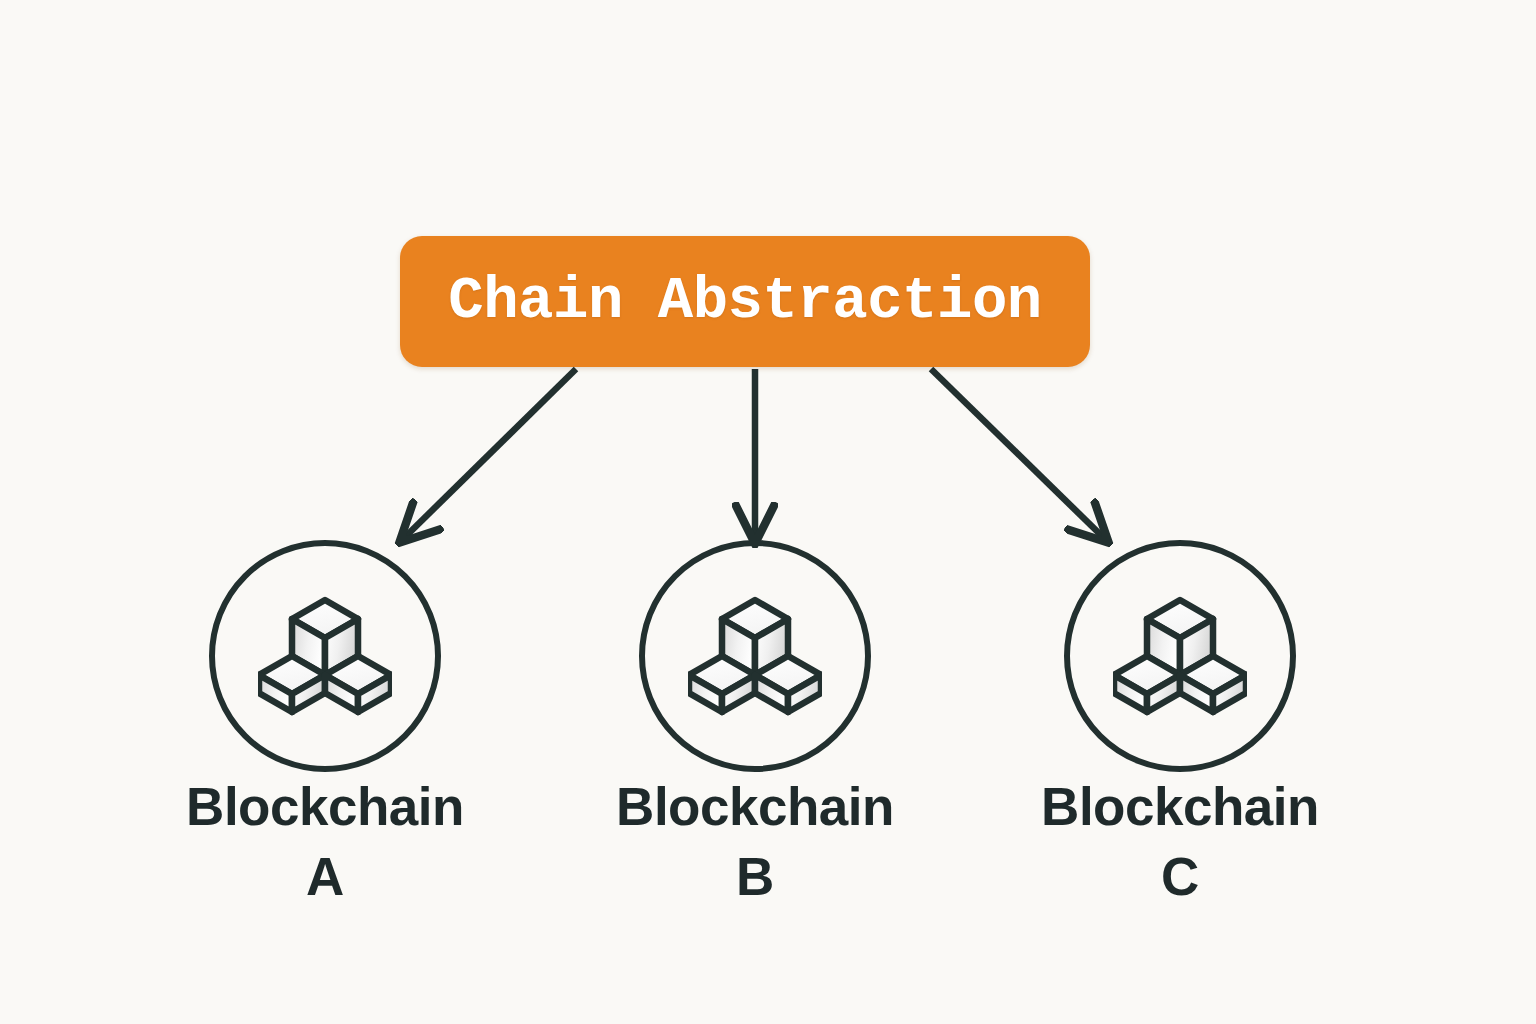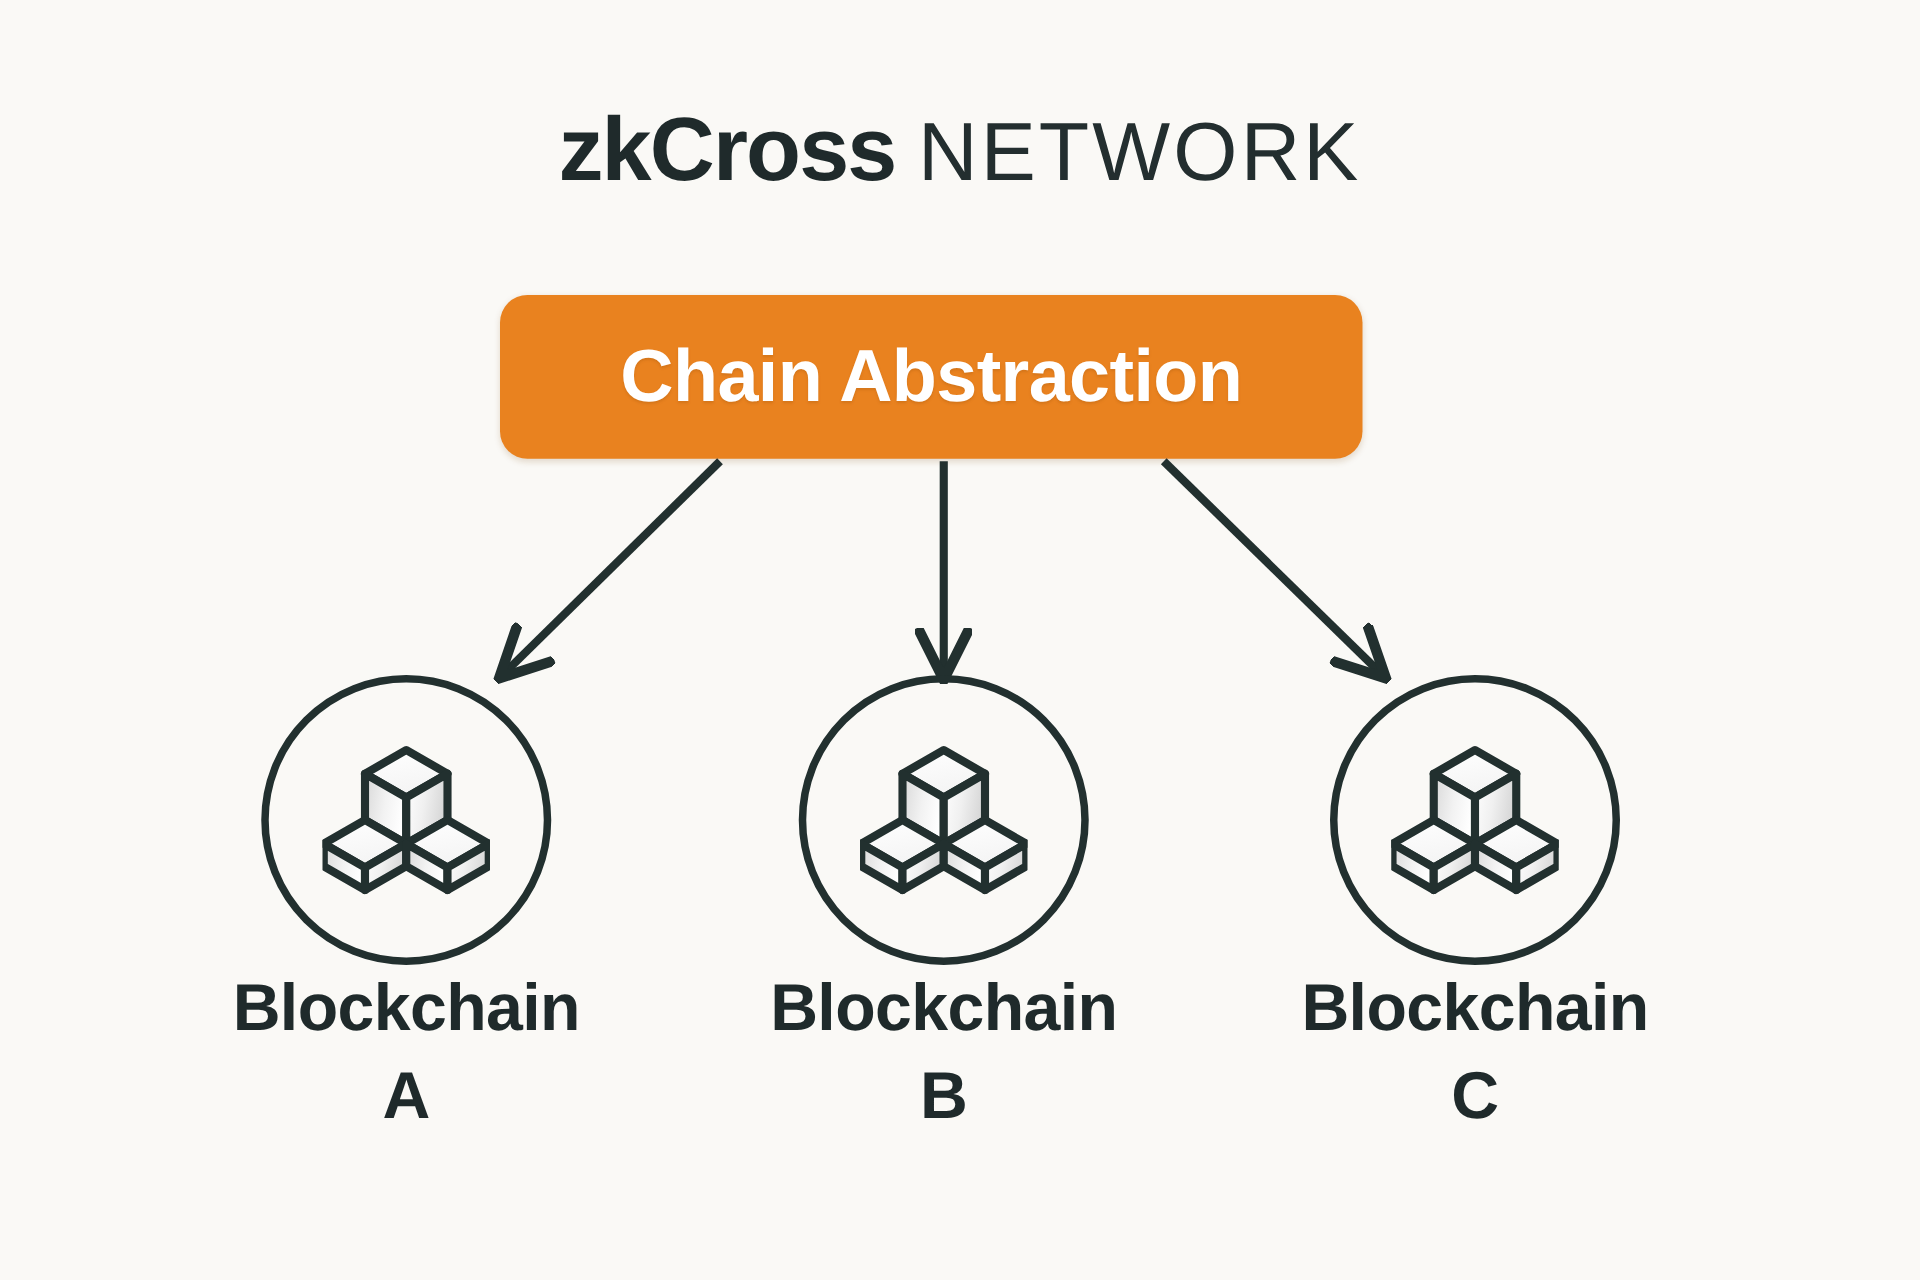--- a/index.html
+++ b/index.html
@@ -62,20 +62,21 @@
     box-shadow: 0 2px 5px rgba(120, 70, 10, 0.18);
   }
   .abstraction-label {
     color: #ffffff;
     font-size: 59px;
     font-weight: 700;
     letter-spacing: -0.5px;
     line-height: 1;
     white-space: nowrap;
     text-shadow: 0 1px 2px rgba(150, 80, 10, 0.25);
+    font-family: Liberation Mono, monospace;
   }
 
   
   .arrows-layer {
     position: absolute;
     left: 0;
     top: 0;
     width: 1536px;
     height: 1024px;
     pointer-events: none;
@@ -123,23 +124,20 @@
   }
   .node-label .label-line2 {
     display: block;
   }
 </style>
 </head>
 <body>
 
 <div id="stage">
 
-  <div class="brand-title">
-    <span class="brand-primary">zkCross</span><span class="brand-secondary">NETWORK</span>
-  </div>
 
   <div class="abstraction-box">
     <span class="abstraction-label">Chain Abstraction</span>
   </div>
 
   <svg class="arrows-layer" viewBox="0 0 1536 1024" width="1536" height="1024">
     <defs>
       <marker id="vhead" viewBox="0 0 12 12" refX="10" refY="6" markerWidth="7" markerHeight="7" orient="auto-start-reverse">
         <path d="M 1 1 L 11 6 L 1 11" fill="none" stroke="#22302f" stroke-width="2.2" stroke-linecap="square" stroke-linejoin="miter"></path>
       </marker>

